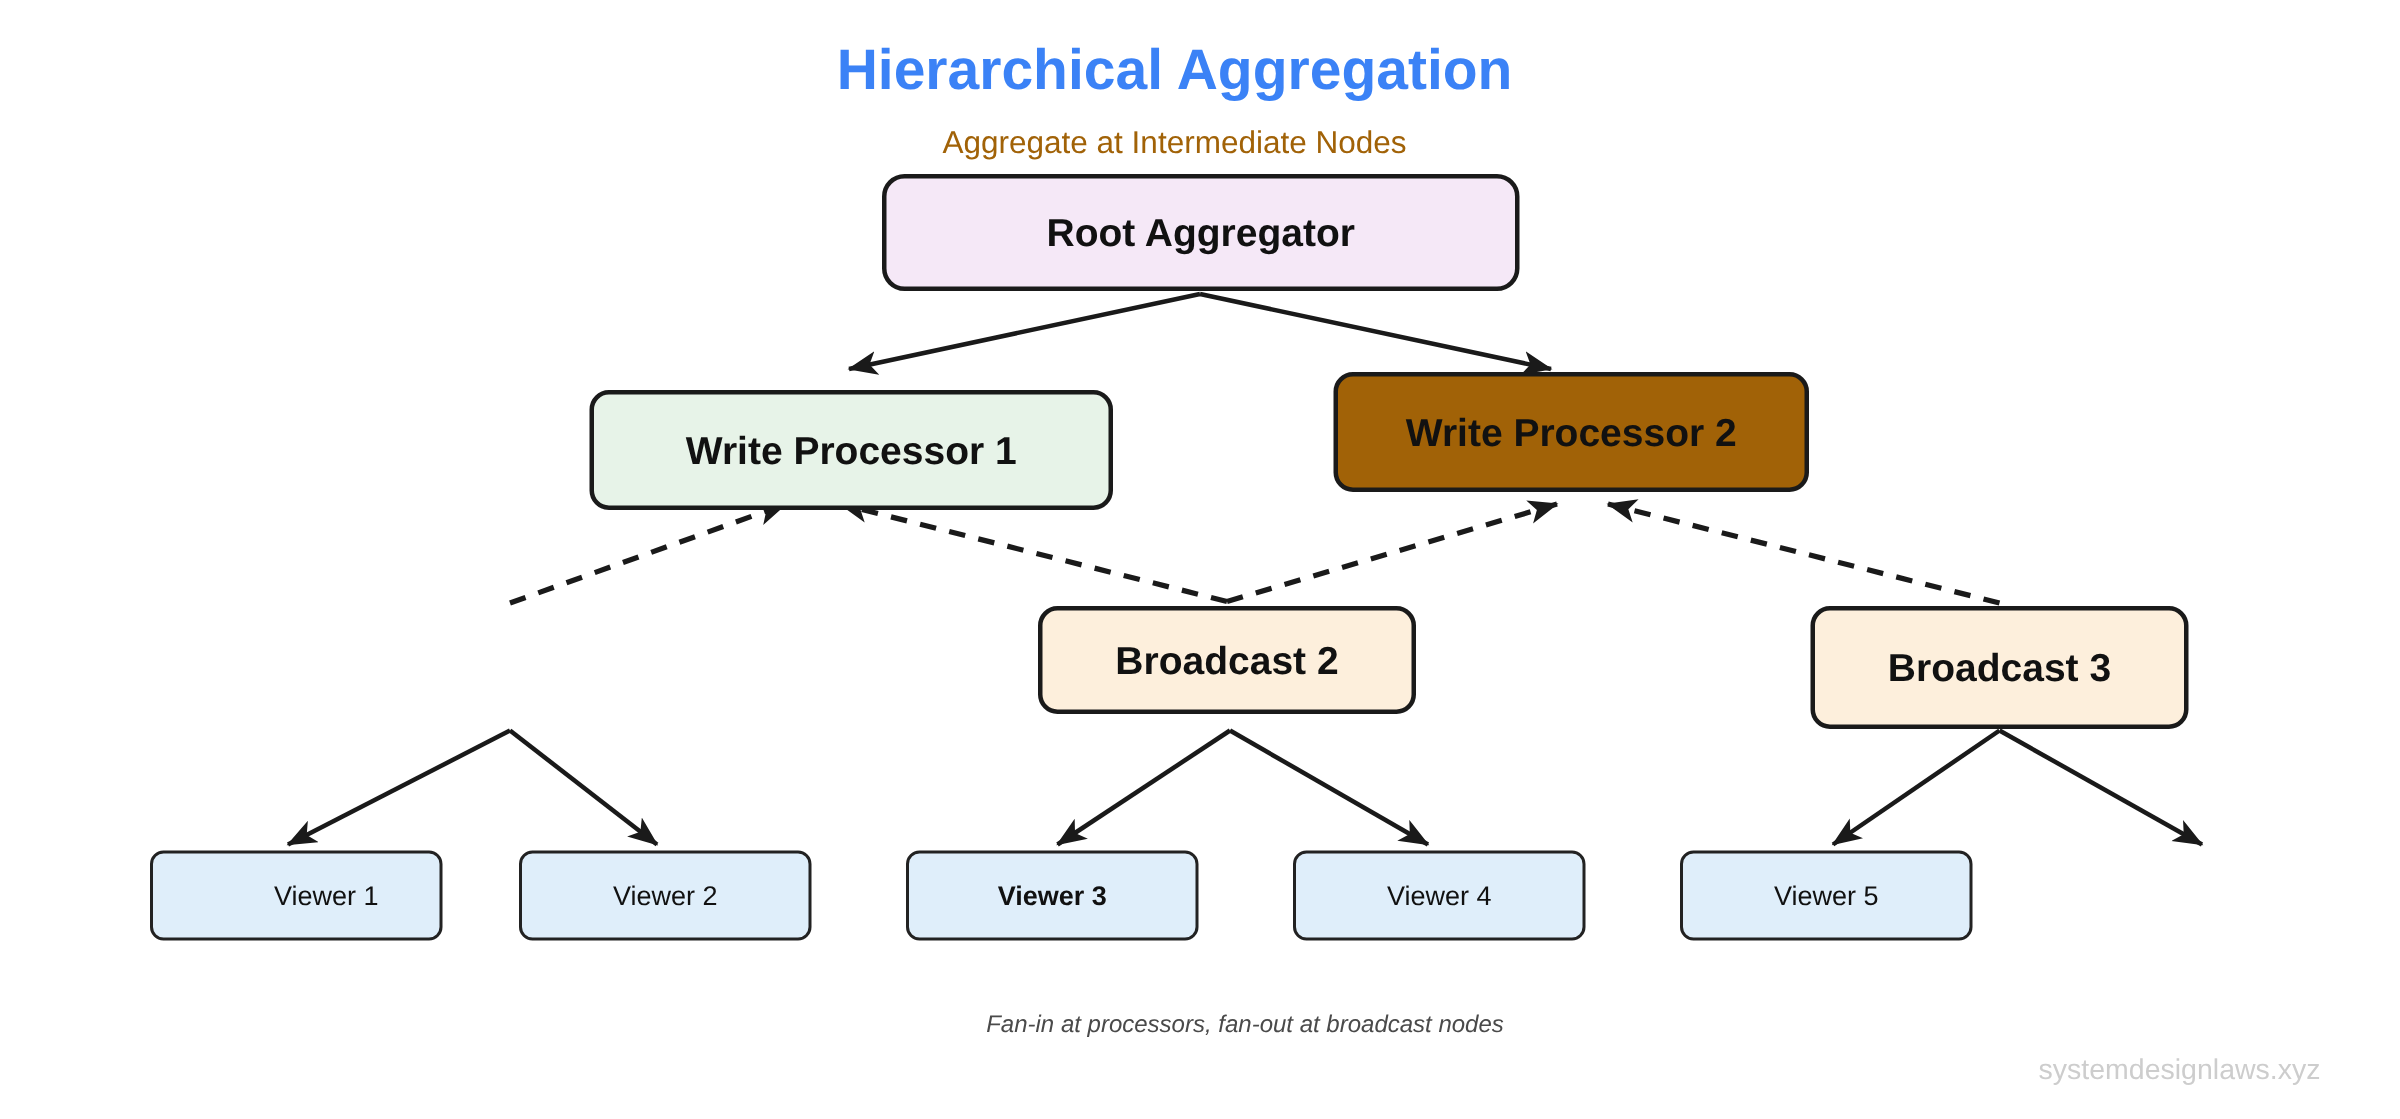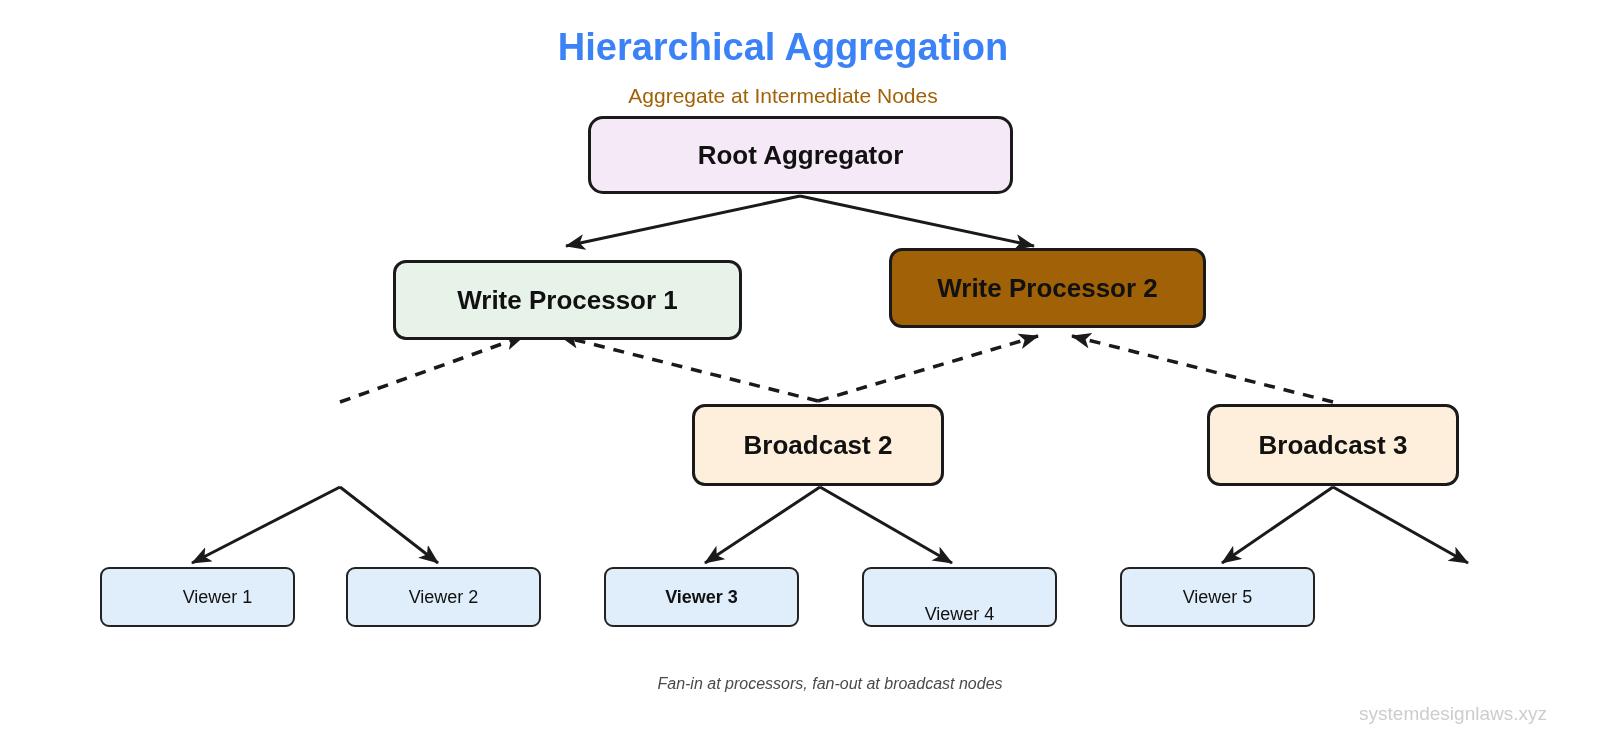--- a/index.html
+++ b/index.html
@@ -45,36 +45,36 @@
     border-radius: 13px;
     font-weight: bold;
     font-size: 26px;
     color: #111111;
     text-align: center;
   }
   .node-root      { left: 588px;  top: 116px; width: 425px; height: 78px; background: #f5e8f7; border-radius: 15px; }
   .node-wp1       { left: 393px;  top: 248px; width: 349px; height: 80px; background: #e7f3e8; margin-top: 12px; }
   .node-wp2       { left: 889px;  top: 248px; width: 317px; height: 80px; background: #a16207; }
   .node-b1        { left: 214px;  top: 404px; width: 252px; height: 82px; background: #fdefdc; }
-  .node-b2        { left: 692px;  top: 404px; width: 252px; height: 82px; background: #fdefdc; }
+  .node-b2        { left: 692px;  top: 404px; width: 252px; height: 72px; background: #fdefdc; }
   .node-b3        { left: 1207px; top: 404px; width: 252px; height: 82px; background: #fdefdc; }
   .node-viewer {
     top: 567px;
     width: 195px;
     height: 60px;
     background: #dfeefa;
     border: 2px solid #222222;
     border-radius: 9px;
     font-weight: normal;
     font-size: 18px;
   }
   .node-v1 { left: 100px; padding-left: 40px; }
   .node-v2 { left: 346px; }
   .node-v3 { left: 604px; font-weight: bold; }
-  .node-v4 { left: 862px; align-items: flex-end; }
+  .node-v4 { left: 862px; }
   .node-v5 { left: 1120px; }
   .node-v6 { left: 1378px; }
   .diagram-caption {
     position: absolute;
     top: 675px;
     left: 830px;
     transform: translateX(-50%);
     font-style: italic;
     font-size: 16px;
     color: #4a4a4a;

